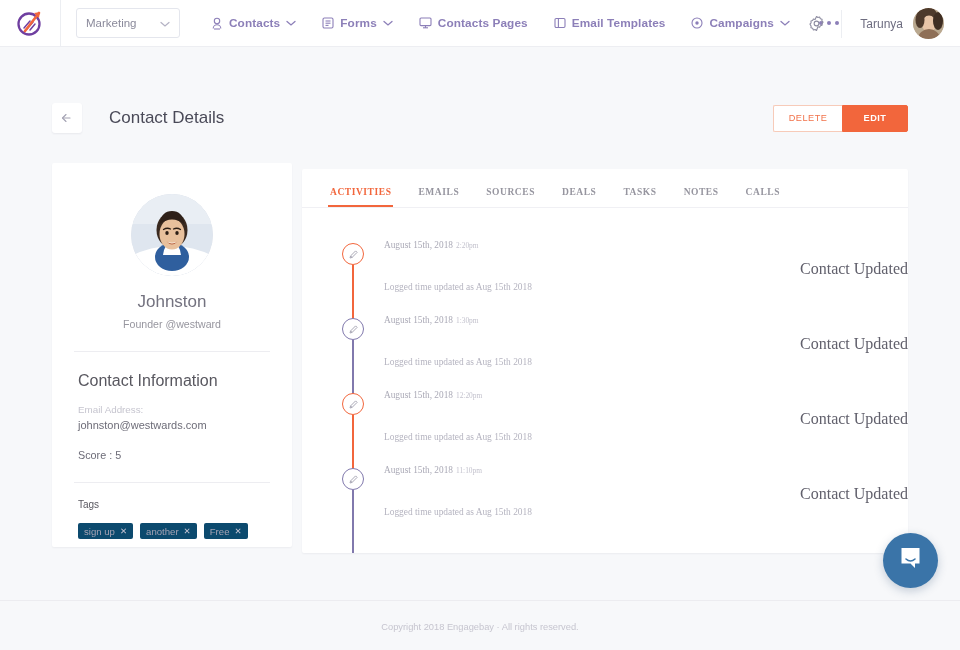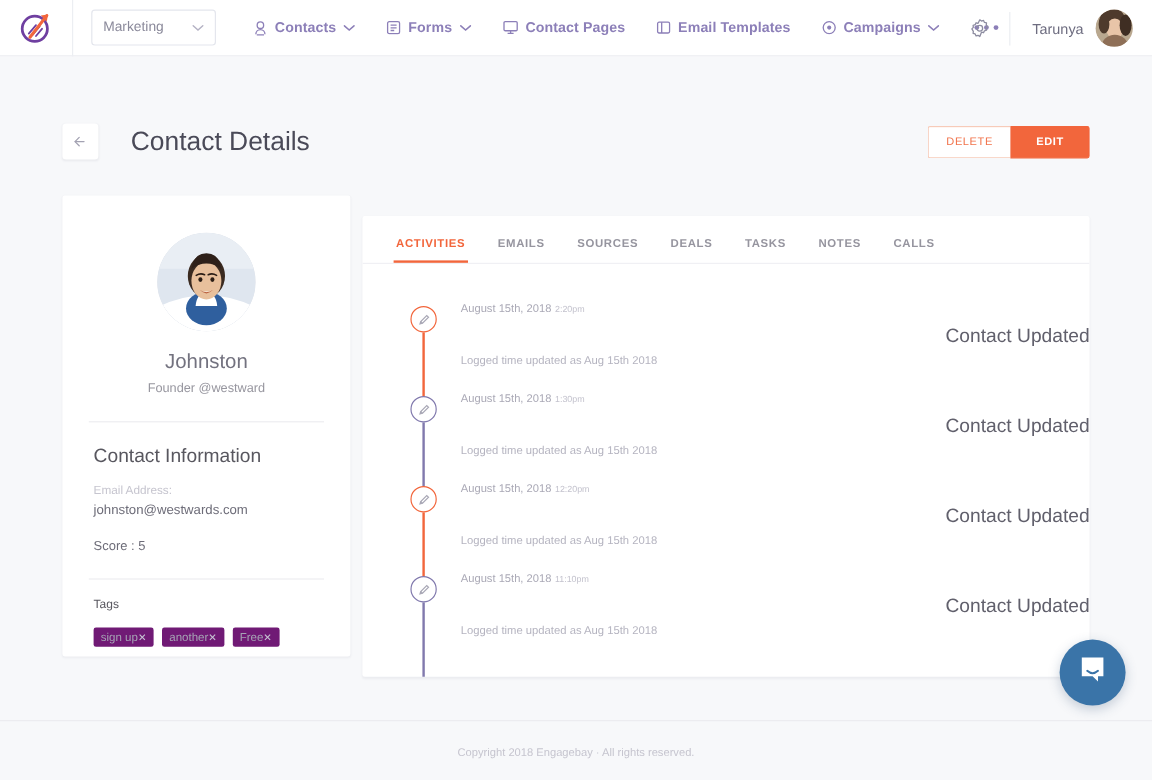--- a/index.html
+++ b/index.html
@@ -56,21 +56,21 @@
   
   .page-header {
     position: absolute; top: 95px; left: 52px; width: 856px; height: 46px;
     display: flex; align-items: center;
   }
   .back-btn {
     width: 30px; height: 30px; background: #ffffff; border-radius: 3px;
     display: flex; align-items: center; justify-content: center;
     color: #9a99ab; font-size: 13px; box-shadow: 0 1px 2px rgba(40,40,70,.07);
   }
-  .page-title { margin-left: 27px; font-size: 22px; color: #4a4a58; font-weight: 400; }
+  .page-title { margin-left: 27px; font-size: 17px; color: #4a4a58; font-weight: 400; }
 
   .header-actions { position: absolute; right: 0; display: flex; }
   .btn-delete {
     width: 69px; height: 27px; background: #fff; border: 1px solid #f7cbb9;
     border-right: none; border-radius: 2px 0 0 2px;
     color: #f1724a; font-size: 9.2px; font-weight: 400; letter-spacing: .5px;
     display: flex; align-items: center; justify-content: center;
   }
   .btn-edit {
     width: 66px; height: 27px; background: #f2663c; border: 1px solid #f2663c;
@@ -102,30 +102,31 @@
   .divider { height: 1px; background: #ededf1; margin: 21px 22px 0; }
   .section-title {
     margin: 20px 0 0 26px; font-size: 16px; color: #58575f;
   }
   .field-label { margin: 14px 0 0 26px; font-size: 9.8px; color: #c6c5cf; }
   .field-value { margin: 4px 0 0 26px; font-size: 11px; color: #6d6c78; }
   .score-line { margin: 18px 0 0 26px; font-size: 10.8px; color: #6d6c78; }
   .tags-title { margin: 16px 0 0 26px; font-size: 10px; color: #58575f; }
   .tag-row { display: flex; gap: 7px; margin: 13px 0 0 26px; }
   .tag {
-    background: #701a75; border-radius: 2px; height: 16px; padding: 0 6px;
-    display: flex; align-items: center; gap: 0;
+    background: #0c4a6e; border-radius: 2px; height: 16px; padding: 0 6px;
+    display: flex; align-items: center; gap: 5px;
   }
   .tag-text { font-size: 9.6px; color: #a5a3b4; }
   .tag-x { font-size: 8.5px; color: #c7c5d4; line-height: 1; }
 
   
   .right-card {
-    position: absolute; top: 180px; left: 302px; width: 606px; height: 384px;
+    position: absolute; top: 169px; left: 302px; width: 606px; height: 384px;
     overflow: hidden;
+    font-family: Liberation Serif, serif;
   }
   .tabs { display: flex; padding: 18px 0 0 28px; }
   .tab {
     font-size: 9.5px; font-weight: 700; letter-spacing: .55px;
     color: #96959f; padding: 0 0 10px 0; margin-right: 27px;
     position: relative; white-space: nowrap;
   }
   .tab.active { color: #f2663c; }
   .tab.active::after {
     content: ""; position: absolute; left: -2px; right: -2px; bottom: 0;
@@ -239,21 +240,21 @@
       </div>
 
       <div class="nav-item">
         <span class="ico">
           <svg width="13" height="12" viewBox="0 0 13 12">
             <rect x="1" y="1" width="11" height="7.6" rx="1" fill="none" stroke="#8c7fb8" stroke-width="1.1"></rect>
             <line x1="4" y1="10.8" x2="9" y2="10.8" stroke="#8c7fb8" stroke-width="1.1"></line>
             <line x1="6.5" y1="8.6" x2="6.5" y2="10.8" stroke="#8c7fb8" stroke-width="1.1"></line>
           </svg>
         </span>
-        <span>Contact Pages</span>
+        <span>Contacts Pages</span>
       </div>
 
       <div class="nav-item">
         <span class="ico">
           <svg width="12" height="12" viewBox="0 0 12 12">
             <rect x="1" y="1.5" width="10" height="9" rx="1.2" fill="none" stroke="#8c7fb8" stroke-width="1.1"></rect>
             <line x1="4.4" y1="1.5" x2="4.4" y2="10.5" stroke="#8c7fb8" stroke-width="1.1"></line>
           </svg>
         </span>
         <span>Email Templates</span>

